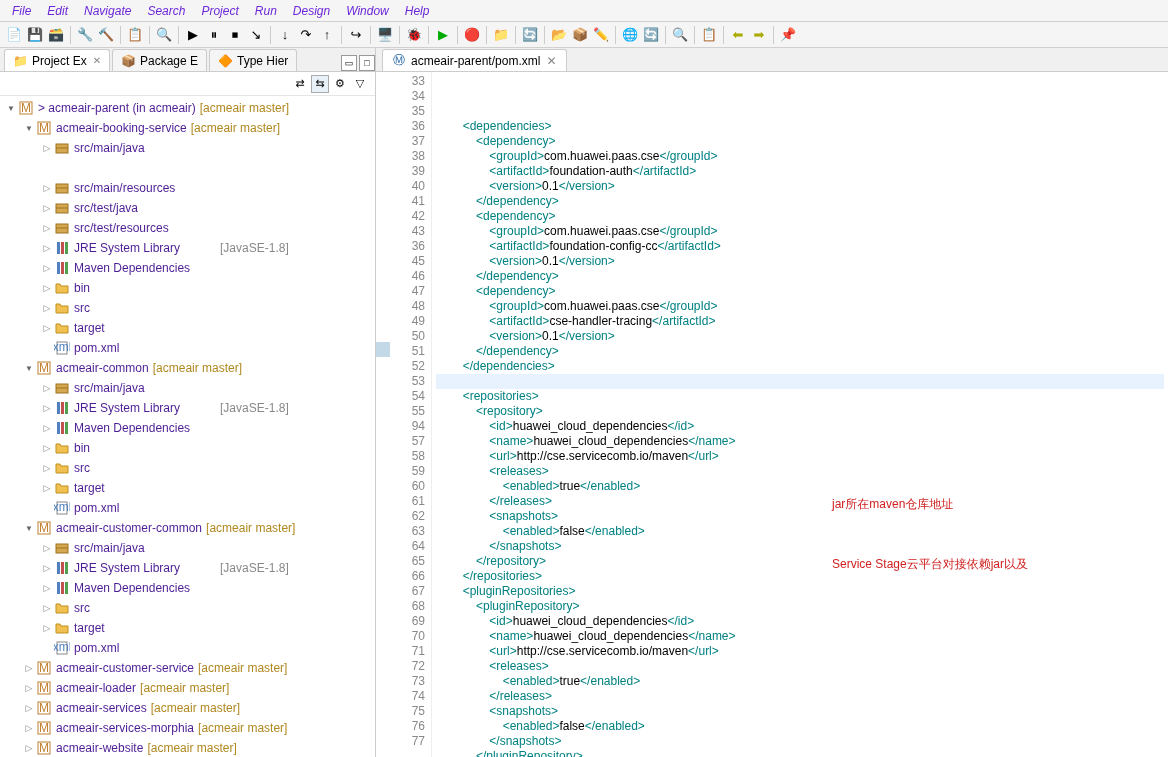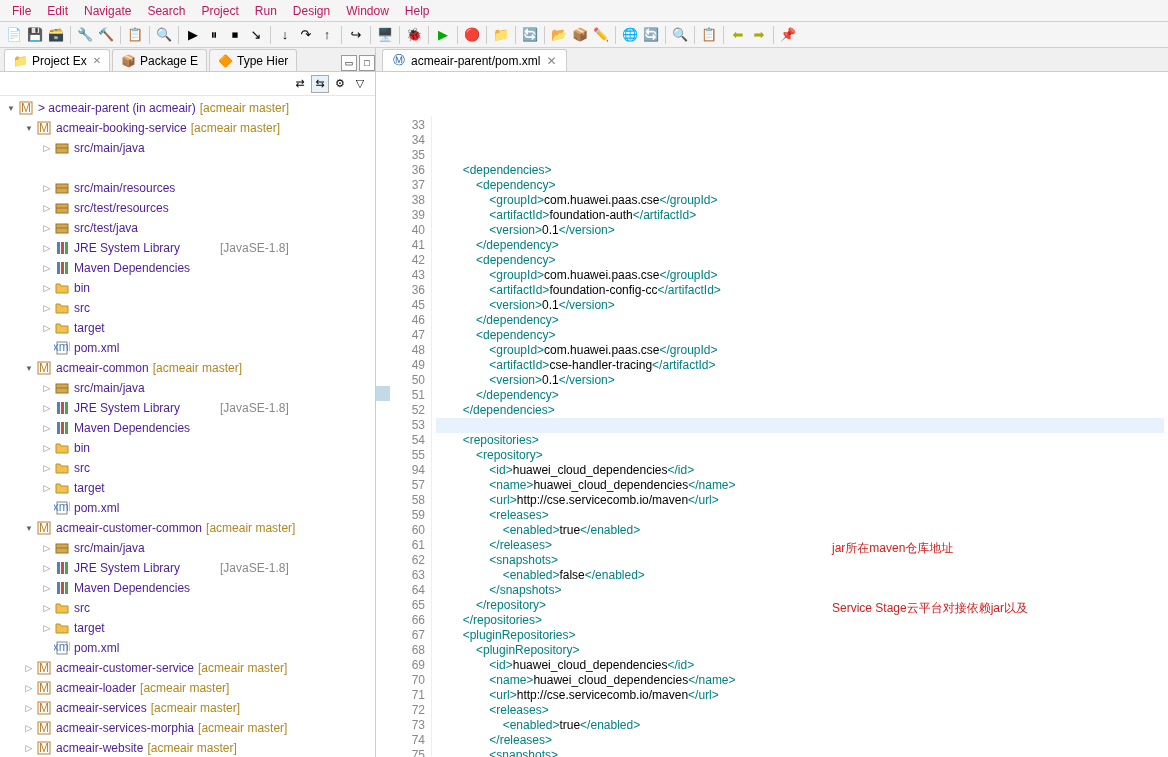--- a/index.html
+++ b/index.html
@@ -1,18 +1,18 @@
 <!DOCTYPE html>
 <html><head>
 <meta charset="utf-8">
 <style>
 * { margin: 0; padding: 0; box-sizing: border-box; font-family: "Segoe UI", Tahoma, sans-serif; font-size: 12px; }
 body { background: #f0f0f0; width: 1168px; height: 757px; overflow: hidden; }
 .menu-bar { height: 22px; background: #f5f5f5; border-bottom: 1px solid #d0d0d0; display: flex; align-items: center; padding: 0 4px; }
-.menu-bar span { padding: 2px 8px; color: #be185d; cursor: pointer; }
+.menu-bar span { padding: 2px 8px; color: #6d28d9; cursor: pointer; font-style: italic; }
 .toolbar { height: 26px; background: #f5f5f5; border-bottom: 1px solid #d0d0d0; display: flex; align-items: center; padding: 2px 4px; gap: 1px; }
 .tb-btn { width: 20px; height: 20px; display: inline-flex; align-items: center; justify-content: center; cursor: pointer; border-radius: 2px; font-size: 13px; }
 .tb-sep { width: 1px; height: 18px; background: #ccc; margin: 0 3px; }
 .main { display: flex; height: calc(100% - 48px); }
 .sidebar { width: 376px; background: #fff; border-right: 1px solid #ccc; display: flex; flex-direction: column; }
 .view-tabs { height: 24px; background: #f0f0f0; border-bottom: 1px solid #ccc; display: flex; align-items: flex-end; padding-left: 4px; }
 .view-tab { height: 22px; padding: 2px 8px; background: #f5f5f5; border: 1px solid #ccc; border-bottom: none; margin-right: 2px; display: flex; align-items: center; gap: 4px; border-radius: 3px 3px 0 0; font-size: 11px; cursor: pointer; }
 .view-tab.active { background: #fff; }
 .view-tab .x { color: #888; font-size: 10px; margin-left: 2px; }
 .view-toolbar { height: 24px; display: flex; align-items: center; justify-content: flex-end; padding: 0 6px; gap: 2px; border-bottom: 1px solid #e5e5e5; }
@@ -25,21 +25,21 @@
 .arrow.closed::before { content: "▷"; color: #888; }
 .arrow.none { visibility: hidden; }
 .icon { width: 16px; height: 16px; display: flex; align-items: center; justify-content: center; margin-right: 4px; font-size: 12px; }
 .tree-label { color: #4c1d95; }
 .tree-deco { color: #b08820; margin-left: 4px; }
 .tree-deco2 { color: #888; margin-left: 40px; }
 .editor-area { flex: 1; display: flex; flex-direction: column; background: #fff; }
 .editor-tabs { height: 24px; background: #f0f0f0; border-bottom: 1px solid #ccc; display: flex; align-items: flex-end; padding-left: 6px; }
 .editor-tab { height: 22px; padding: 2px 10px; background: #fff; border: 1px solid #ccc; border-bottom: none; display: flex; align-items: center; gap: 6px; border-radius: 3px 3px 0 0; font-size: 11px; }
 .editor-tab .x { color: #888; cursor: pointer; }
-.code-editor { flex: 1; display: flex; font-family: Consolas, "Courier New", monospace; font-size: 12px; overflow: auto; position: relative; margin-top: 44px; }
+.code-editor { flex: 1; display: flex; font-family: Consolas, "Courier New", monospace; font-size: 12px; overflow: auto; position: relative; }
 .gutter { width: 42px; background: #fff; border-right: 1px solid #eee; text-align: right; padding: 2px 6px 2px 0; color: #888; line-height: 15px; }
 .gutter div { height: 15px; }
 .annot { width: 14px; background: #fff; }
 .annot div { height: 15px; }
 .annot .mark { background: #c3d9e8; }
 .code { flex: 1; padding: 2px 4px; line-height: 15px; white-space: pre; font-family: Consolas, "Courier New", monospace; position: relative; }
 .code-line { height: 15px; }
 .highlight { background: #e8f2fe; width: 100%; display: block; }
 .tag { color: #008080; }
 .overlay { position: absolute; color: #d02020; font-size: 14px; line-height: 20px; font-family: "Segoe UI", sans-serif; }
@@ -186,31 +186,31 @@
           <span class="tree-label">src/main/resources</span>
         </div>
         <div class="tree-row" style="padding-left: 40px;">
           <span class="arrow closed"></span>
           <span class="icon">
             <svg width="16" height="16">
               <rect x="2" y="4" width="12" height="9" fill="#d4a850" stroke="#a07020"></rect>
               <line x1="2" y1="8" x2="14" y2="8" stroke="#a07020"></line>
             </svg>
           </span>
-          <span class="tree-label">src/test/resources</span>
+          <span class="tree-label">src/test/java</span>
         </div>
         <div class="tree-row" style="padding-left: 40px;">
           <span class="arrow closed"></span>
           <span class="icon">
             <svg width="16" height="16">
               <rect x="2" y="4" width="12" height="9" fill="#d4a850" stroke="#a07020"></rect>
               <line x1="2" y1="8" x2="14" y2="8" stroke="#a07020"></line>
             </svg>
           </span>
-          <span class="tree-label">src/test/java</span>
+          <span class="tree-label">src/test/resources</span>
         </div>
         <div class="tree-row" style="padding-left: 40px;">
           <span class="arrow closed"></span>
           <span class="icon">
             <svg width="16" height="16">
               <rect x="3" y="2" width="3" height="12" fill="#5080c0"></rect>
               <rect x="7" y="2" width="3" height="12" fill="#c05050"></rect>
               <rect x="11" y="2" width="3" height="12" fill="#50a050"></rect>
             </svg>
           </span>

